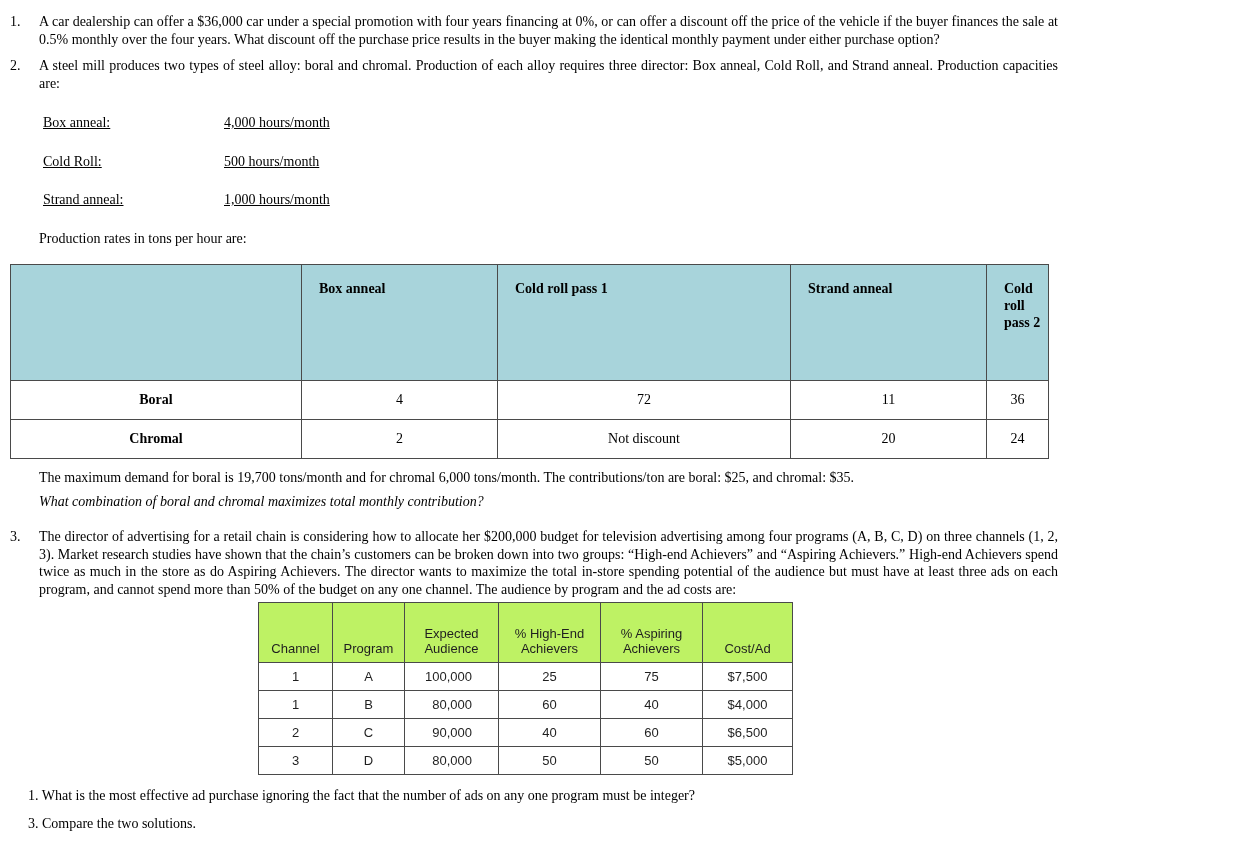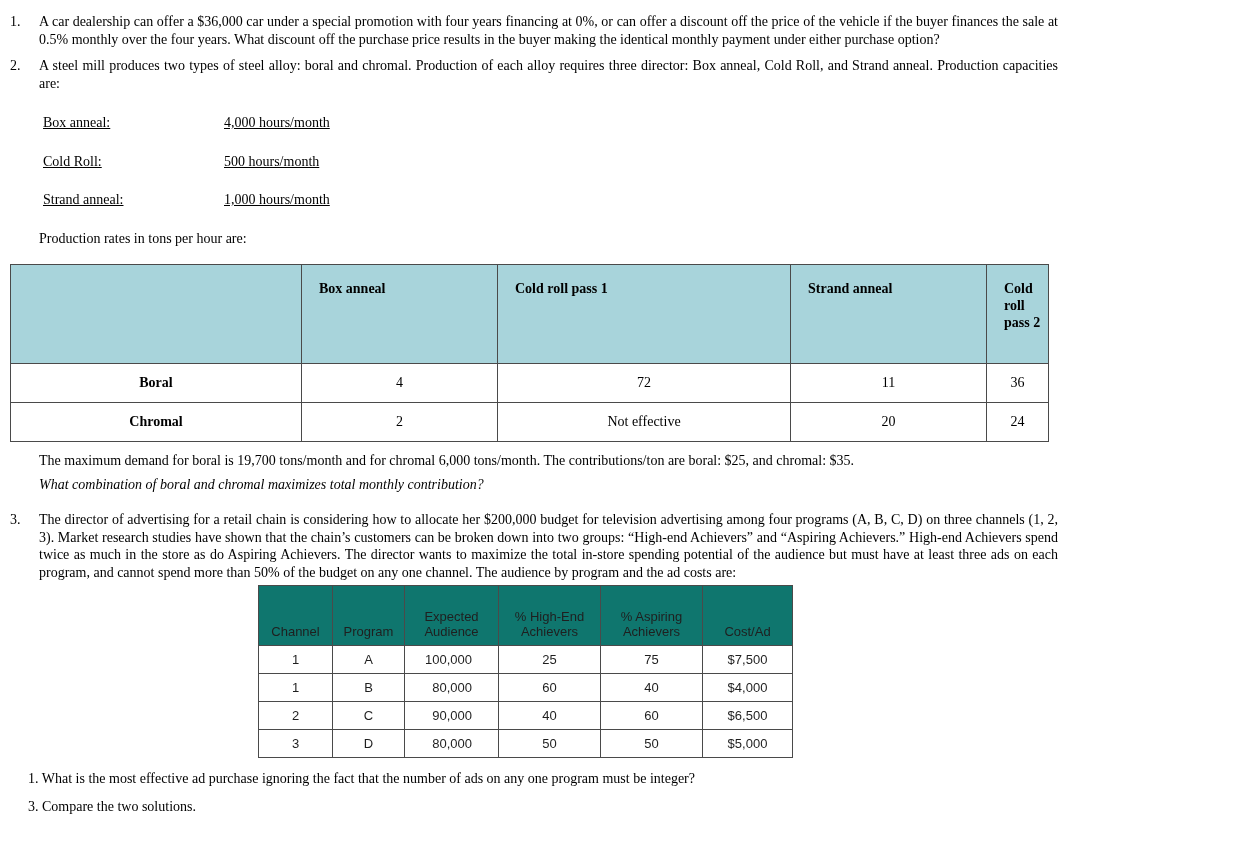--- a/index.html
+++ b/index.html
@@ -24,39 +24,39 @@
   .rates-caption { line-height: 17.5px; margin-bottom: 0; }
 
   table.rates {
     border-collapse: collapse; table-layout: fixed;
     width: 1038px; margin: 17px 0 10px -29px;
   }
   table.rates td { border: 1px solid #4a4a4a; overflow: hidden; }
   table.rates tr.hrow td {
     background: #a8d4db; font-weight: bold;
     vertical-align: top; text-align: left;
-    padding: 15px 4px 0 17px; height: 99px; line-height: 17px;
+    padding: 15px 4px 0 17px; height: 116px; line-height: 17px;
   }
   table.rates tr.drow td {
     height: 39px; text-align: center; vertical-align: middle;
   }
   table.rates tr.drow td.rname { font-weight: bold; }
 
   .demand { margin-top: 0; }
   .q2 { margin-top: 6px; margin-bottom: 9px; font-style: italic; }
 
   table.ads {
     border-collapse: collapse; table-layout: fixed;
     font-family: "Liberation Sans", "DejaVu Sans", sans-serif;
     font-size: 13px; color: #1f1f1f;
     margin: 4px 0 12px 219px;
   }
   table.ads td { border: 1px solid #4a4a4a; overflow: hidden; }
   table.ads tr.hrow td {
-    background: #0f766e; height: 60px;
+    background: #bef264; height: 60px;
     vertical-align: bottom; text-align: center;
     padding: 3px 4px 6px 4px; line-height: 15px; font-weight: 400;
   }
   table.ads tr.drow td {
     height: 28px; vertical-align: middle; text-align: center;
   }
   table.ads tr.drow td.num-right { text-align: right; padding-right: 26px; }
 
   .subquestions { margin-left: -11px; margin-top: 9px; }
   .subq { line-height: 17.5px; margin-bottom: 10px; }
@@ -114,21 +114,21 @@
           <tr class="drow">
             <td class="rname">Boral</td>
             <td>4</td>
             <td>72</td>
             <td>11</td>
             <td>36</td>
           </tr>
           <tr class="drow">
             <td class="rname">Chromal</td>
             <td>2</td>
-            <td>Not effective</td>
+            <td>Not discount</td>
             <td>20</td>
             <td>24</td>
           </tr>
         </tbody>
       </table>
 
       <p class="para demand">The maximum demand for boral is 19,700 tons/month and for chromal 6,000 tons/month. The contributions/ton are boral: $25, and chromal: $35.</p>
       <p class="para q2">What combination of boral and chromal maximizes total monthly contribution?</p>
     </div>
   </div>

